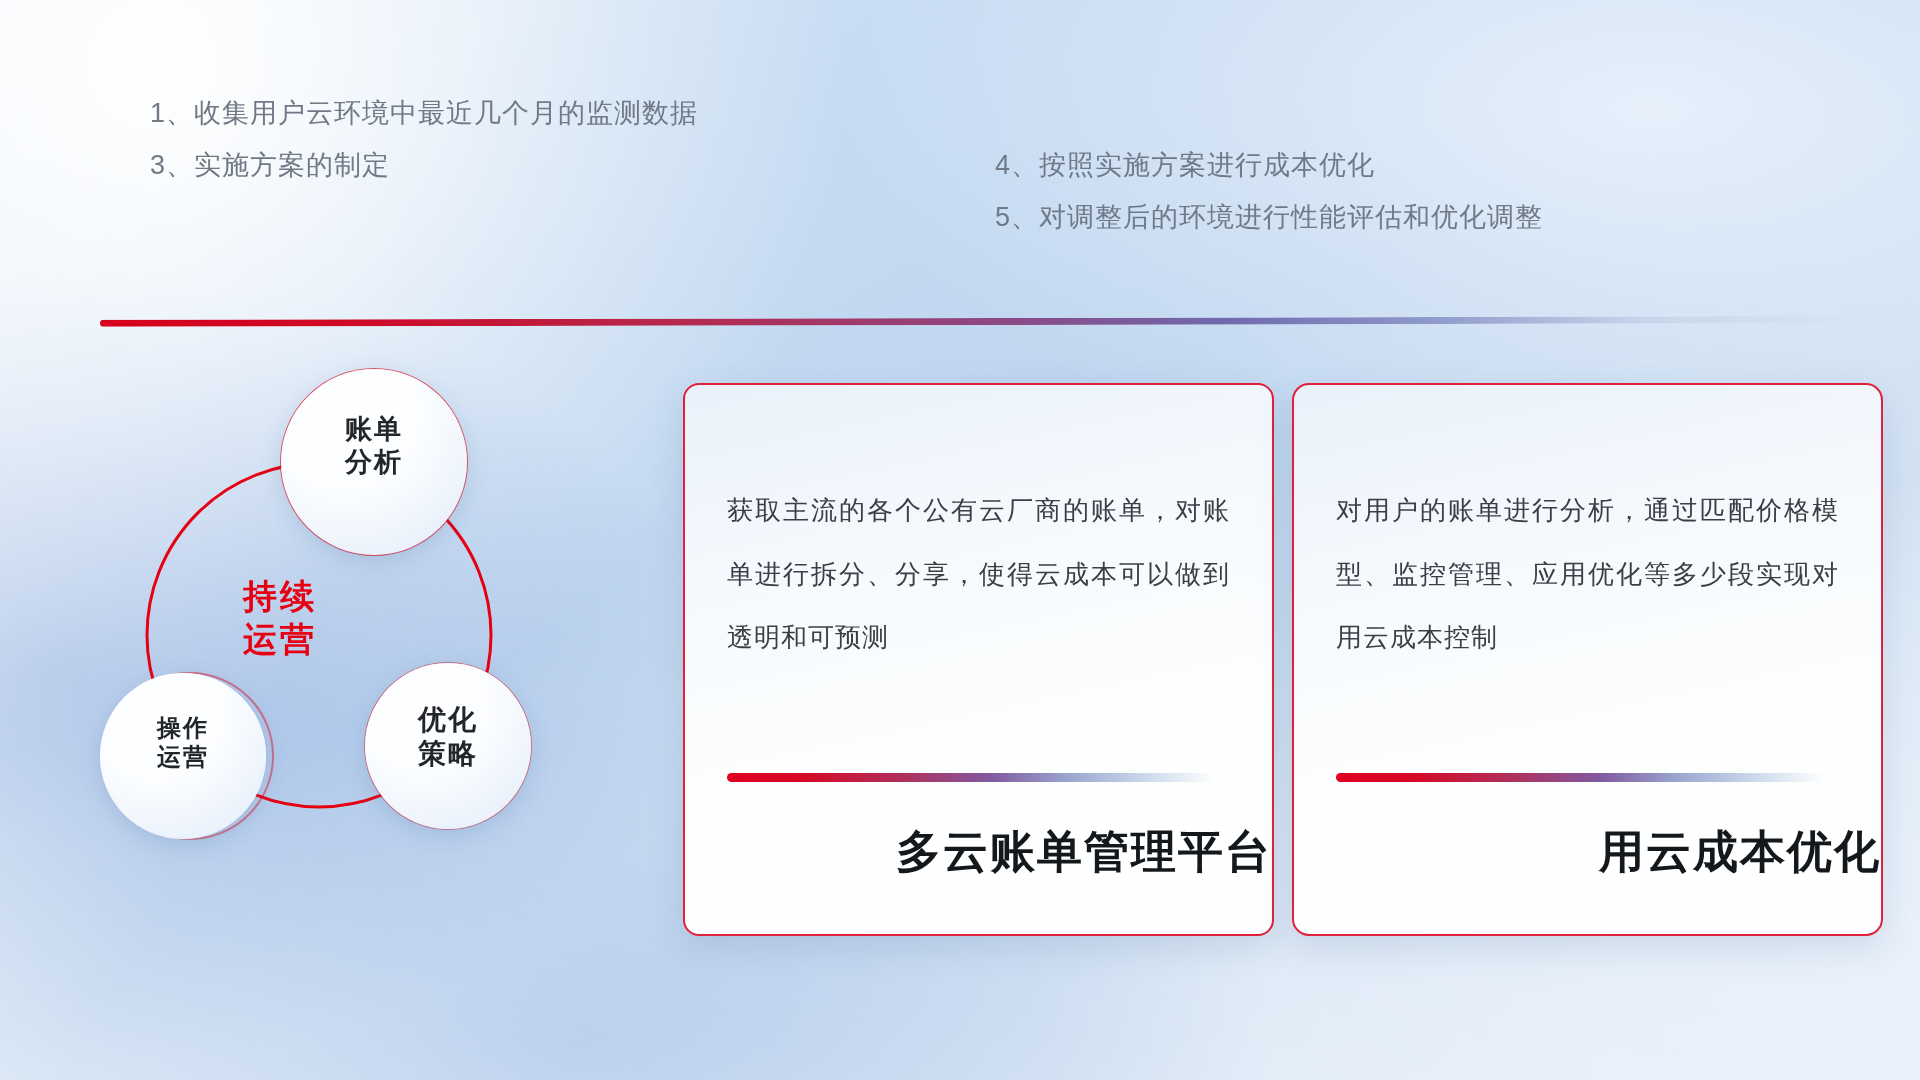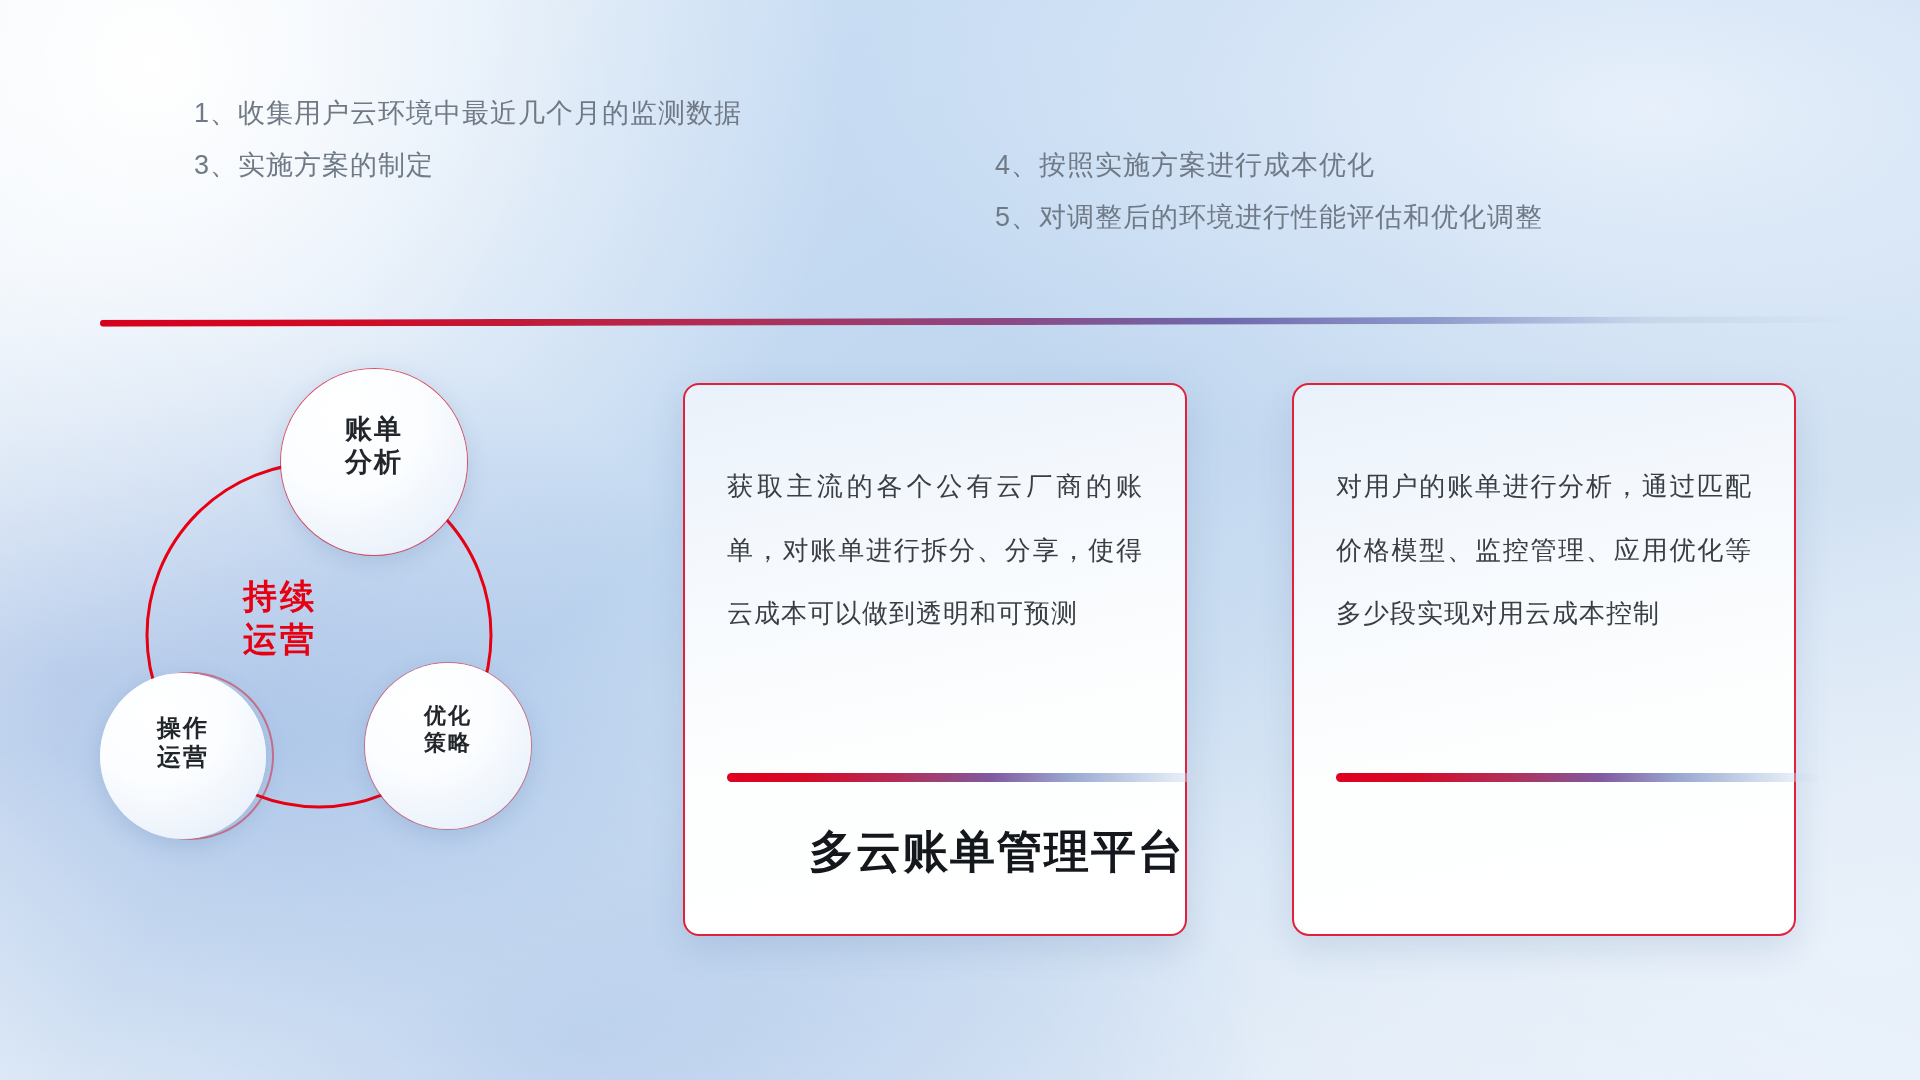--- a/index.html
+++ b/index.html
@@ -31,21 +31,21 @@
 
   
   .list {
     position: absolute;
     color: #707a86;
     font-size: 27px;
     letter-spacing: 1px;
     line-height: 1;
     white-space: nowrap;
   }
-  #list-left  { left: 150px; top: 100px; margin-left: 44px; }
+  #list-left  { left: 150px; top: 100px; }
   #list-right { left: 995px; top: 152px; }
   .list-item { margin-bottom: 25px; }
 
   
   #divider {
     position: absolute;
     left: 100px; top: 318px;
     width: 1755px; height: 7px;
     border-radius: 4px;
     background: linear-gradient(90deg,
@@ -73,44 +73,44 @@
     color: #22262b;
     font-weight: bold;
     line-height: 1.22;
     letter-spacing: 2px;
   }
   #bubble-top   { left: 186px; top: 14px; width: 186px; height: 186px; }
   #bubble-top .bubble-label   { top: 44px; font-size: 27px; }
   #bubble-left  { left: 5px;  top: 318px; width: 166px; height: 166px; }
   #bubble-left .bubble-label  { top: 40px; font-size: 24px; }
   #bubble-right { left: 270px; top: 308px; width: 166px; height: 166px; }
-  #bubble-right .bubble-label { top: 40px; font-size: 22px; text-align: center; }
+  #bubble-right .bubble-label { top: 40px; font-size: 28px; text-align: center; }
 
   #center-label {
     position: absolute;
     left: 148px; top: 220px;
     width: 160px;
     text-align: left;
     color: #e60012;
     font-weight: bold;
     font-size: 34px;
     line-height: 1.26;
     letter-spacing: 3px;
   }
 
   
   .card {
     position: absolute;
     top: 383px;
-    width: 504px; height: 553px;
+    width: 591px; height: 553px;
     border: 2px solid #e1213b;
     border-radius: 16px;
     background: linear-gradient(168deg, #e9f1fa 0%, #f4f8fd 26%, #fdfefe 62%, #ffffff 100%);
     box-shadow: 0 12px 34px rgba(60,100,150,0.16);
-    padding: 70px 42px 0 42px;
+    padding: 94px 42px 0 42px;
   }
   #card-1 { left: 683px; }
   #card-2 { left: 1292px; border-radius: 17px; }
 
   .card-body {
     color: #3a3f45;
     font-size: 26px;
     line-height: 2.45;
     letter-spacing: 1px;
     text-align: justify;
@@ -201,13 +201,14 @@
 
 <div class="card" id="card-1">
   <div class="card-body">获取主流的各个公有云厂商的账单，对账单进行拆分、分享，使得云成本可以做到透明和可预测</div>
   <div class="card-rule"></div>
   <div class="card-title">多云账单管理平台</div>
 </div>
 
 <div class="card" id="card-2">
   <div class="card-body">对用户的账单进行分析，通过匹配价格模型、监控管理、应用优化等多少段实现对用云成本控制</div>
   <div class="card-rule"></div>
+  <div class="card-title">用云成本优化</div>
 </div>
 
 </body></html>

